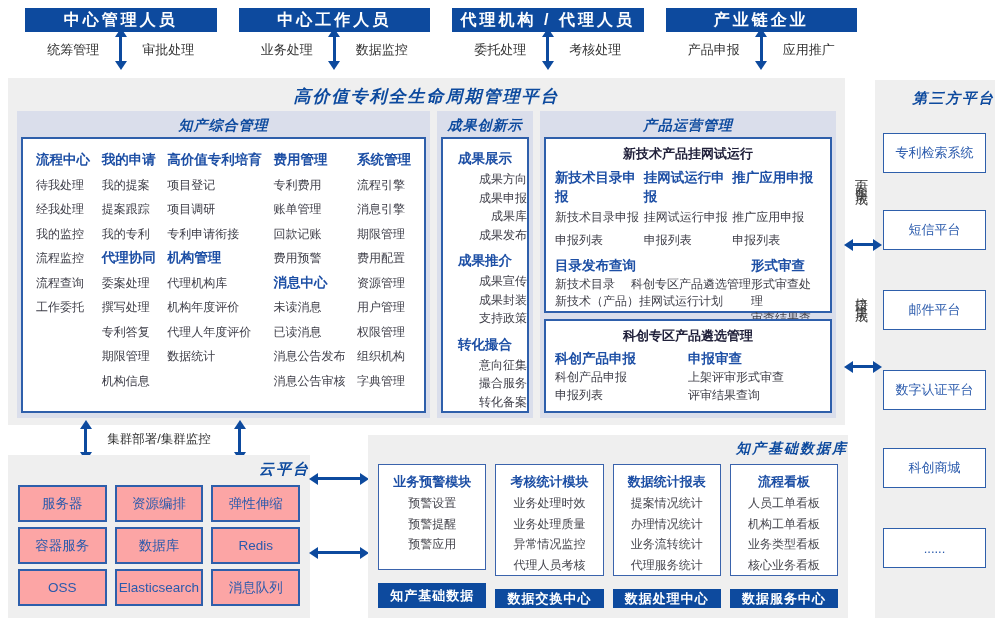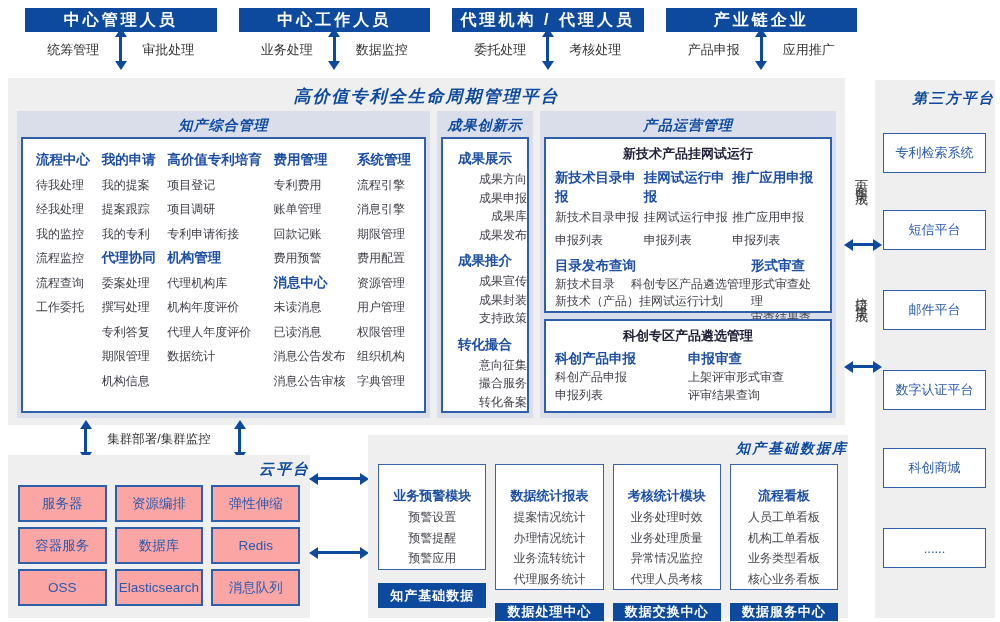--- a/index.html
+++ b/index.html
@@ -92,21 +92,21 @@
 
   
   #link1{left:317px;top:477px;width:44px;}
   #link2{left:317px;top:551px;width:44px;}
 
   
   #db-panel{position:absolute;left:368px;top:435px;width:480px;height:183px;background:var(--panel-bg);}
   #db-panel .panel-title{font-size:14px;padding-top:5px;}
   #db-modules{position:absolute;left:10px;right:10px;top:29px;bottom:10px;display:flex;gap:9px;}
   .dbm{flex:1;display:flex;flex-direction:column;}
-  .dbm-box{flex:1;background:#fff;border:1px solid #3a63ac;text-align:center;padding-top:19px;}
+  .dbm-box{flex:1;background:#fff;border:1px solid #3a63ac;text-align:center;padding-top:5px;}
   .dbm-box .hdr{font-size:13px;font-weight:bold;color:var(--header-blue);line-height:23px;}
   .dbm-box .itm{font-size:12px;line-height:20.5px;color:#46464e;}
   .dbm-btn{height:25px;margin-top:13px;background:var(--navy);color:#fff;font-weight:bold;font-size:13px;
     letter-spacing:1px;display:flex;align-items:center;justify-content:center;}
 
   
   #tp-panel{position:absolute;left:875px;top:80px;width:120px;height:538px;background:var(--panel-bg);}
   #tp-panel .panel-title{font-size:14.5px;padding-top:9px;}
   .tp-box{position:absolute;left:8px;width:103px;height:40px;background:#fff;
     border:1.5px solid var(--border-blue);display:flex;align-items:center;justify-content:center;
@@ -340,37 +340,37 @@
         <div class="dbm-box">
           <div class="hdr">业务预警模块</div>
           <div class="itm">预警设置</div>
           <div class="itm">预警提醒</div>
           <div class="itm">预警应用</div>
         </div>
         <div class="dbm-btn">知产基础数据</div>
       </div>
       <div class="dbm">
         <div class="dbm-box">
+          <div class="hdr">考核统计模块</div>
+          <div class="itm">业务处理时效</div>
+          <div class="itm">业务处理质量</div>
+          <div class="itm">异常情况监控</div>
+          <div class="itm">代理人员考核</div>
+        </div>
+        <div class="dbm-btn">数据交换中心</div>
+      </div>
+      <div class="dbm">
+        <div class="dbm-box">
           <div class="hdr">数据统计报表</div>
           <div class="itm">提案情况统计</div>
           <div class="itm">办理情况统计</div>
           <div class="itm">业务流转统计</div>
           <div class="itm">代理服务统计</div>
         </div>
         <div class="dbm-btn">数据处理中心</div>
-      </div>
-      <div class="dbm">
-        <div class="dbm-box">
-          <div class="hdr">考核统计模块</div>
-          <div class="itm">业务处理时效</div>
-          <div class="itm">业务处理质量</div>
-          <div class="itm">异常情况监控</div>
-          <div class="itm">代理人员考核</div>
-        </div>
-        <div class="dbm-btn">数据交换中心</div>
       </div>
       <div class="dbm">
         <div class="dbm-box">
           <div class="hdr">流程看板</div>
           <div class="itm">人员工单看板</div>
           <div class="itm">机构工单看板</div>
           <div class="itm">业务类型看板</div>
           <div class="itm">核心业务看板</div>
         </div>
         <div class="dbm-btn">数据服务中心</div>

